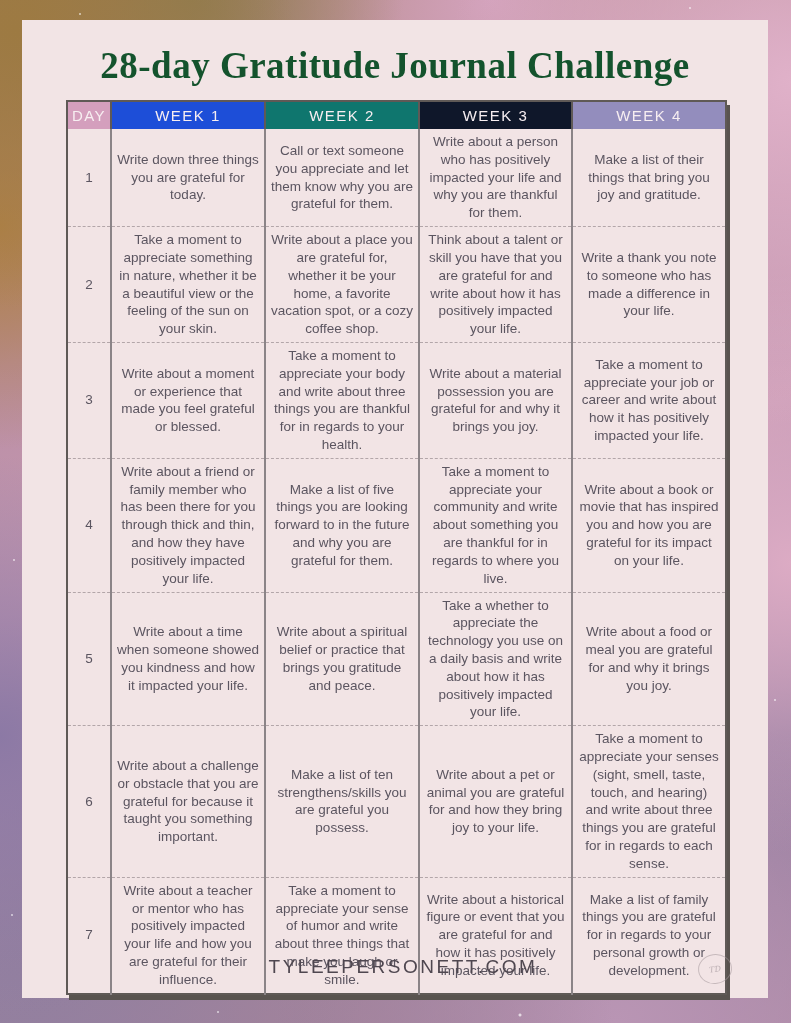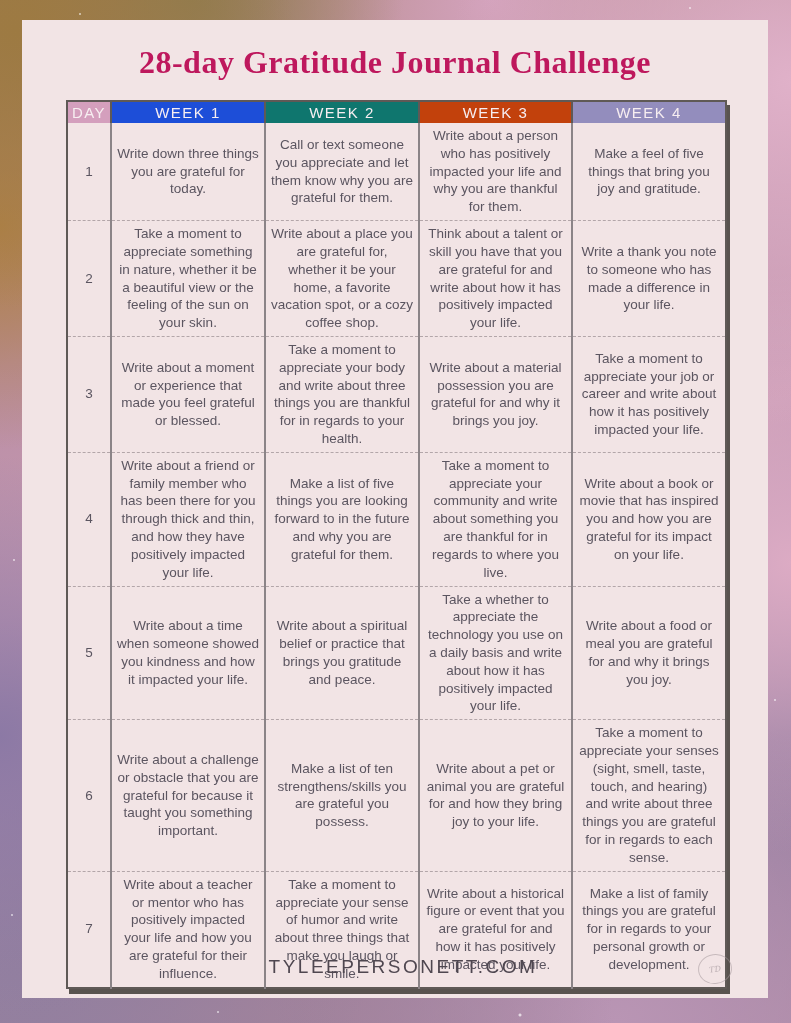--- a/index.html
+++ b/index.html
@@ -39,36 +39,36 @@
     position: absolute;
     left: 22px; right: 23px; top: 20px; bottom: 25px;
     background: #f2e4e5;
   }
 
   .title {
     margin-top: 24px;
     text-align: center;
     font-family: "Liberation Serif", "DejaVu Serif", serif;
     font-weight: 700;
-    font-size: 32px;
+    font-size: 37px;
     letter-spacing: 0.5px;
-    color: #be185d;
+    color: #14532d;
   }
 
   .challenge-table {
     position: absolute;
     left: 44px; top: 80px;
     width: 659px;
     border-collapse: collapse;
     table-layout: fixed;
     box-shadow: 3px 5px 0 0 #59534f;
     border: 2px solid #5f5956;
   }
   .challenge-table th {
-    height: 22px;
+    height: 28px;
     font-weight: 400;
     font-size: 15px;
     letter-spacing: 1.5px;
     color: #f7eef1;
     border-left: 2px solid #5f5956;
   }
   .challenge-table th:first-child { border-left: none; }
   .challenge-table td {
     border-left: 2px solid #8b8487;
     border-top: 1px dashed #b3a6a9;
@@ -124,31 +124,31 @@
         <col style="width:154px">
         <col style="width:154px">
         <col style="width:153px">
         <col style="width:154px">
       </colgroup>
       <thead>
         <tr>
           <th style="background-color: rgb(212, 159, 189);">DAY</th>
           <th style="background-color: #1d4ed8;">WEEK 1</th>
           <th style="background-color: #0f766e;">WEEK 2</th>
-          <th style="background-color: #c2410c;">WEEK 3</th>
+          <th style="background-color: #0f172a;">WEEK 3</th>
           <th style="background-color: rgb(147, 141, 189);">WEEK 4</th>
         </tr>
       </thead>
       <tbody>
         <tr style="height:97px">
           <td class="day-cell">1</td>
           <td>Write down three things you are grateful for today.</td>
           <td>Call or text someone you appreciate and let them know why you are grateful for them.</td>
           <td>Write about a person who has positively impacted your life and why you are thankful for them.</td>
-          <td>Make a feel of five things that bring you joy and gratitude.</td>
+          <td>Make a list of their things that bring you joy and gratitude.</td>
         </tr>
         <tr style="height:111px">
           <td class="day-cell">2</td>
           <td>Take a moment to appreciate something in nature, whether it be a beautiful view or the feeling of the sun on your skin.</td>
           <td>Write about a place you are grateful for, whether it be your home, a favorite vacation spot, or a cozy coffee shop.</td>
           <td>Think about a talent or skill you have that you are grateful for and write about how it has positively impacted your life.</td>
           <td>Write a thank you note to someone who has made a difference in your life.</td>
         </tr>
         <tr style="height:108px">
           <td class="day-cell">3</td>

